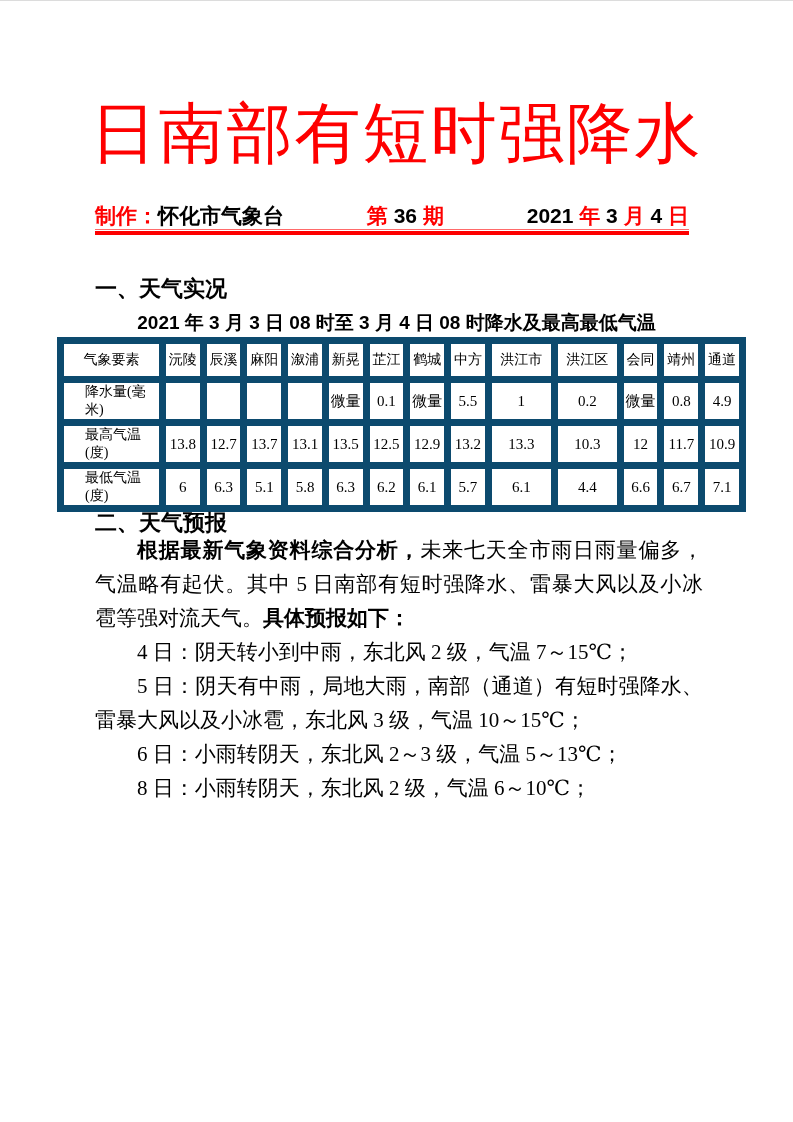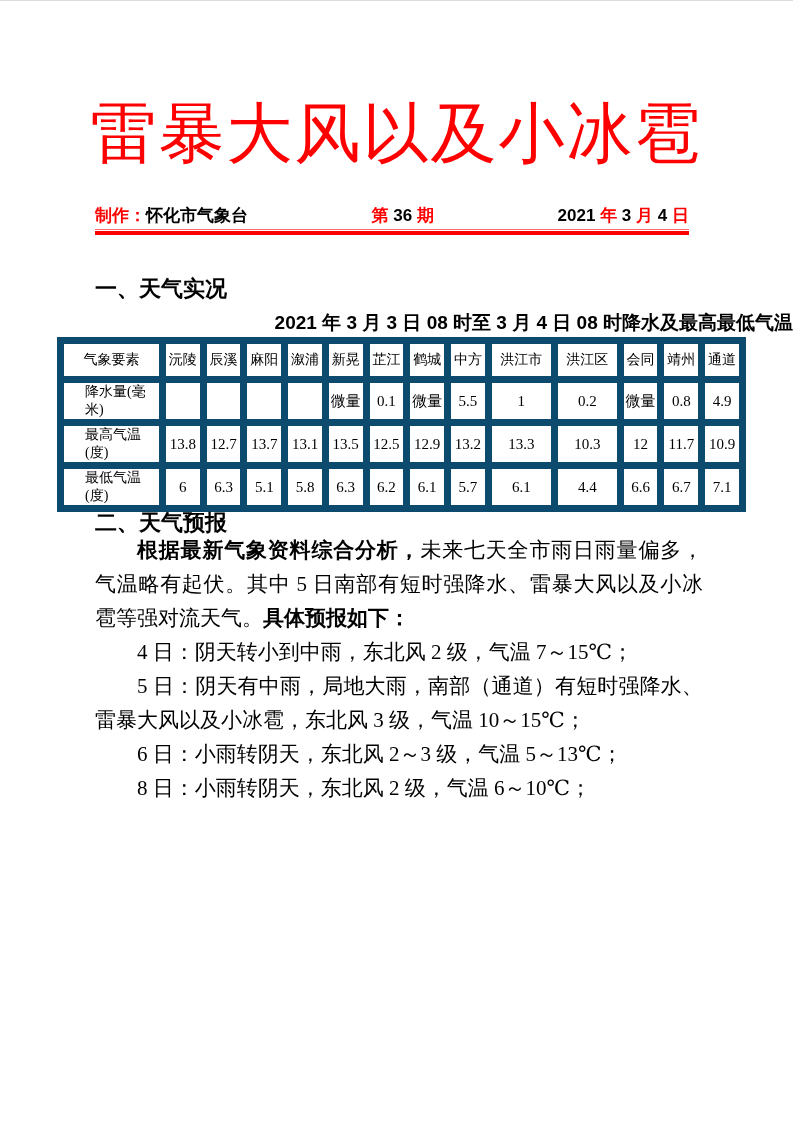--- a/index.html
+++ b/index.html
@@ -14,39 +14,39 @@
     position:absolute;top:86px;left:0;width:793px;height:96px;line-height:96px;
     text-align:center;color:#fe0000;font-size:66px;font-weight:400;letter-spacing:2px;
     font-family:"Liberation Serif","DejaVu Serif",serif;white-space:nowrap;
   }
 
   
   .masthead{
     position:absolute;top:204px;left:95px;width:594px;height:24px;line-height:24px;
     display:flex;justify-content:space-between;align-items:baseline;
     font-family:"Liberation Sans","DejaVu Sans",sans-serif;
-    font-weight:bold;font-size:17px;white-space:pre;
+    font-weight:bold;font-size:21px;white-space:pre;
   }
   .red{color:#fe0000;}
   .blk{color:#000;}
 
   
   .red-rule{position:absolute;left:95px;width:594px;}
   .red-rule .thin{height:1px;background:#ff6a6a;}
   .red-rule .gap{height:1px;background:#fff;}
   .red-rule .thick{height:4px;background:#fd0000;}
 
   
   .sec-heading{
     position:absolute;left:95px;height:24px;line-height:24px;
     font-family:"Liberation Sans","DejaVu Sans",sans-serif;font-weight:bold;font-size:22px;
     white-space:nowrap;
   }
   .table-caption{
-    position:absolute;left:0;width:793px;text-align:right;height:22px;line-height:22px;
+    position:absolute;left:0;width:793px;text-align:center;height:22px;line-height:22px;
     font-family:"Liberation Sans","DejaVu Sans",sans-serif;font-weight:bold;font-size:19px;
     white-space:nowrap;
   }
 
   
   table.weather{
     position:absolute;top:337px;left:57px;width:689px;
     border-collapse:collapse;table-layout:fixed;
     border:2px solid #000;
   }
@@ -67,21 +67,21 @@
     font-family:"Liberation Serif","DejaVu Serif",serif;
   }
   .body-flow p{margin:0;text-indent:2em;}
   .hei-bold{font-family:"Liberation Sans","DejaVu Sans",sans-serif;font-weight:bold;}
 </style>
 </head>
 <body>
 
 <div class="top-edge"></div>
 
-<div class="doc-title">雷暴大风以及小冰雹</div>
+<div class="doc-title">日南部有短时强降水</div>
 
 <div class="masthead">
   <span><span class="red">制作：</span><span class="blk">怀化市气象台</span></span>
   <span><span class="red">第</span><span class="blk"> 36 </span><span class="red">期</span></span>
   <span><span class="blk">2021</span><span class="red"> 年 </span><span class="blk">3</span><span class="red"> 月 </span><span class="blk">4</span><span class="red"> 日</span></span>
 </div>
 
 <div class="red-rule" style="top:229px">
   <div class="thin"></div>
   <div class="gap"></div>

